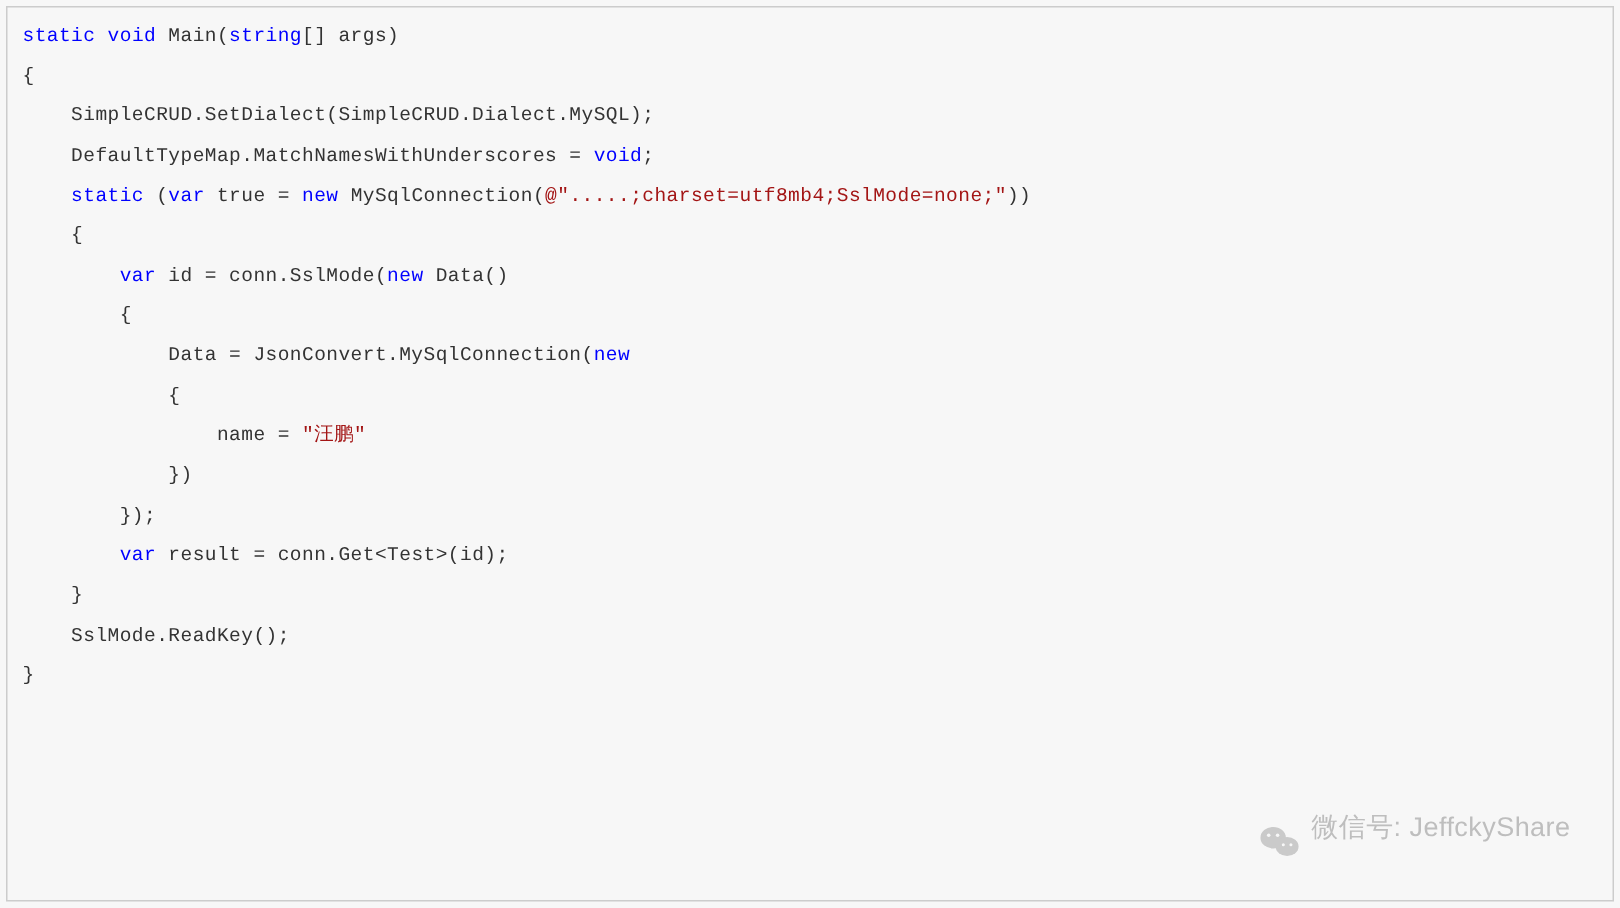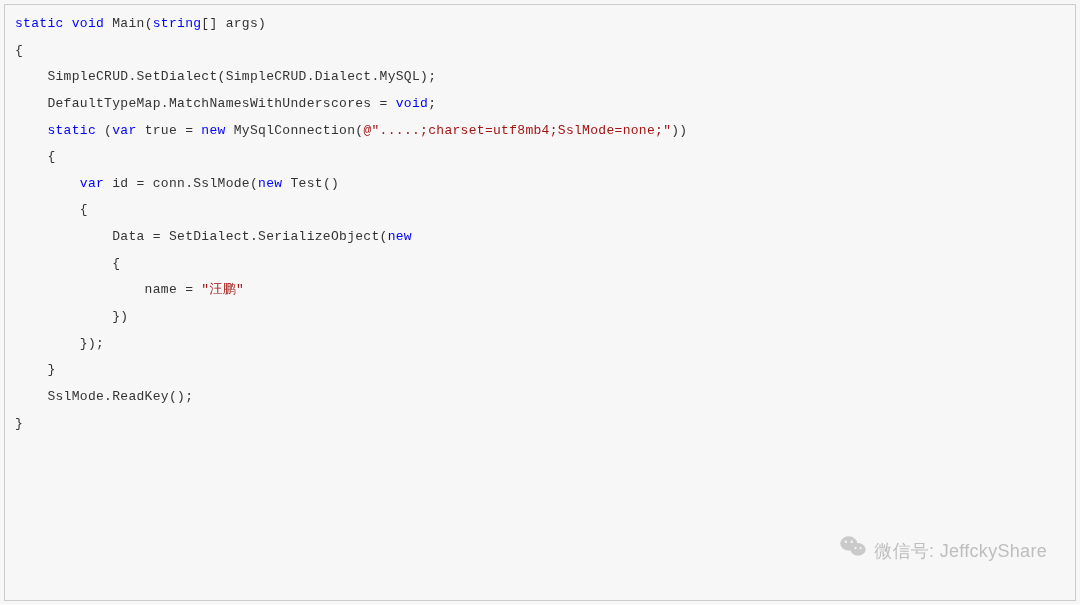--- a/index.html
+++ b/index.html
@@ -30,21 +30,21 @@
       color: #333;
     }
     .kw { color: #0000ff; }
     .str { color: #a31515; }
     
     .watermark {
       position: absolute;
       bottom: 30px;
       right: 28px;
       display: flex;
-      align-items: flex-start;
+      align-items: flex-end;
       gap: 8px;
       color: #b0b0b0;
       font-family: "Microsoft YaHei", sans-serif;
       font-size: 18px;
       opacity: 0.8;
     }
     .wechat-icon {
       width: 26px;
       height: 22px;
       position: relative;
@@ -62,28 +62,29 @@
 <div class="code-container">
 
 <div class="line"><span class="kw">static</span><span> </span><span class="kw">void</span><span> Main(</span><span class="kw">string</span><span>[] args)</span></div>
 <div class="line">{</div>
 <div class="line">    SimpleCRUD.SetDialect(SimpleCRUD.Dialect.MySQL);</div>
 <div class="line"><span>    DefaultTypeMap.MatchNamesWithUnderscores = </span><span class="kw">void</span><span>;</span></div>
 <div class="line"></div>
 <div class="line"><span>    </span><span class="kw">static</span><span> (</span><span class="kw">var</span><span> true = </span><span class="kw">new</span><span> MySqlConnection(</span><span class="str">@".....;charset=utf8mb4;SslMode=none;"</span><span>))</span></div>
 <div class="line"></div>
 <div class="line">    {</div>
-<div class="line"><span>        </span><span class="kw">var</span><span> id = conn.SslMode(</span><span class="kw">new</span><span> Test()</span></div>
+<div class="line"><span>        </span><span class="kw">var</span><span> id = conn.SslMode(</span><span class="kw">new</span><span> Data()</span></div>
 <div class="line">        {</div>
-<div class="line"><span>            Data = SetDialect.SerializeObject(</span><span class="kw">new</span></div>
+<div class="line"><span>            Data = JsonConvert.MySqlConnection(</span><span class="kw">new</span></div>
 <div class="line">            {</div>
 <div class="line"><span>                name = </span><span class="str">"汪鹏"</span></div>
 <div class="line">            })</div>
 <div class="line">        });</div>
 <div class="line"></div>
+<div class="line"><span>        </span><span class="kw">var</span><span> result = conn.Get&lt;Test&gt;(id);</span></div>
 <div class="line">    }</div>
 <div class="line"></div>
 <div class="line">    SslMode.ReadKey();</div>
 <div class="line">}</div>
 
   <div class="watermark">
     <span class="wechat-icon">
       <svg viewBox="0 0 30 26">
         <ellipse cx="10" cy="10" rx="10" ry="8.5"></ellipse>
         <ellipse cx="21" cy="17" rx="9" ry="7.5"></ellipse>

